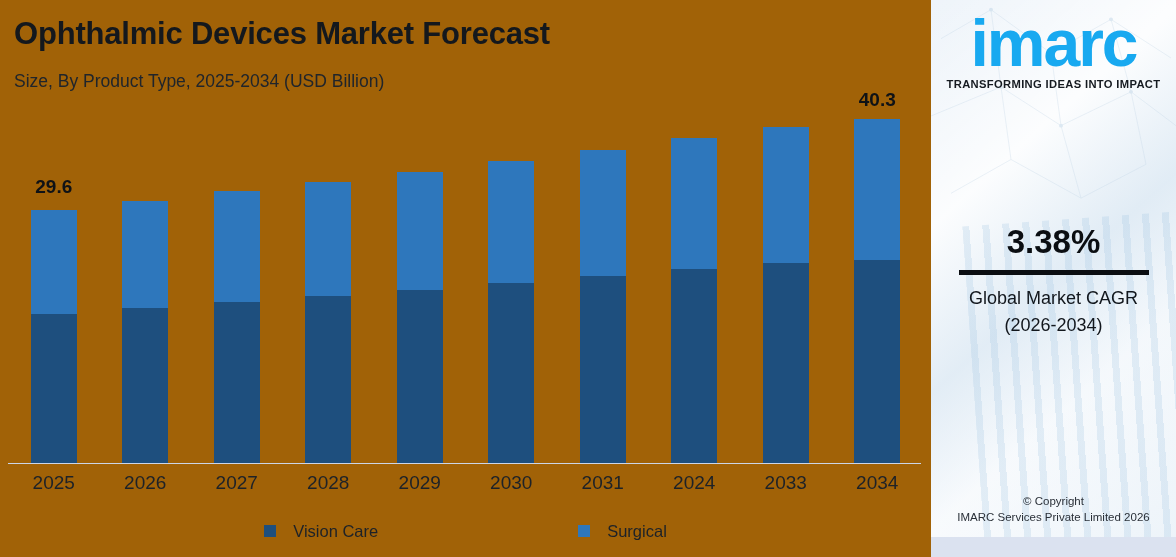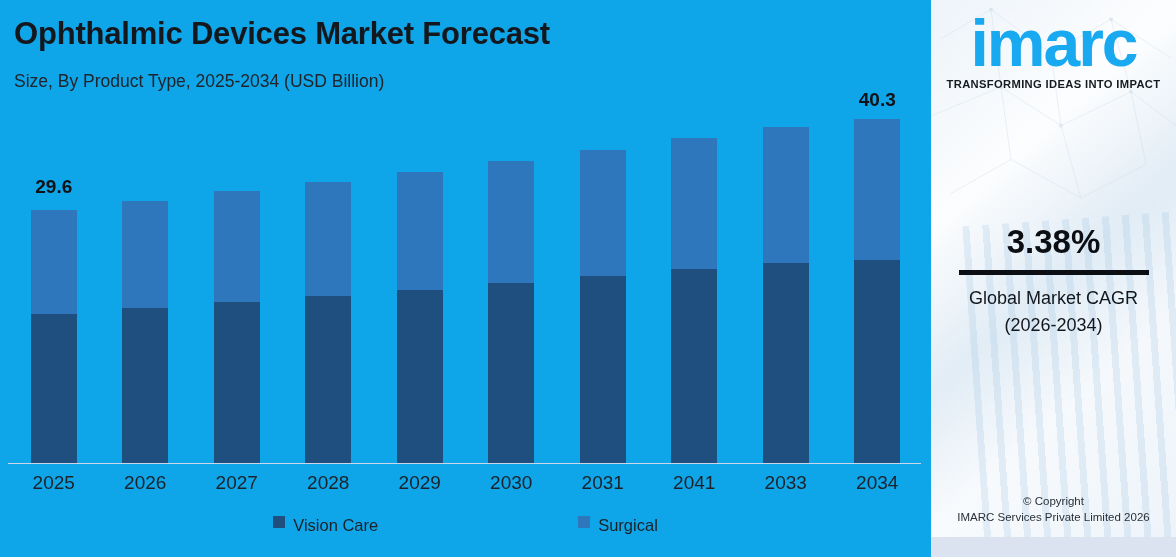--- a/index.html
+++ b/index.html
@@ -18,21 +18,21 @@
     width: 1176px;
     height: 557px;
     display: flex;
   }
 
   
   .chart-panel {
     position: relative;
     width: 931px;
     height: 557px;
-    background: #0ea5e9;
+    background: #a16207;
     flex: 0 0 931px;
   }
 
   .titles {
     position: absolute;
     left: 14px;
     top: 14px;
     width: 890px;
   }
   .chart-title {
@@ -137,21 +137,22 @@
     left: 0;
     top: 516px;
     width: 931px;
     height: 30px;
     display: flex;
     justify-content: center;
     gap: 200px;
   }
   .legend-item {
     display: flex;
-    gap: 8px;
+    align-items: center;
+    gap: 17px;
   }
   .legend-swatch {
     width: 12px;
     height: 12px;
     display: inline-block;
   }
   .legend-label {
     font-size: 16.5px;
     color: #1d2228;
     white-space: nowrap;
@@ -334,21 +335,21 @@
     </div>
 
     <div class="xaxis" id="xaxis-container">
         <div class="xtick">2025</div>
         <div class="xtick">2026</div>
         <div class="xtick">2027</div>
         <div class="xtick">2028</div>
         <div class="xtick">2029</div>
         <div class="xtick">2030</div>
         <div class="xtick">2031</div>
-        <div class="xtick">2041</div>
+        <div class="xtick">2024</div>
         <div class="xtick">2033</div>
         <div class="xtick">2034</div>
       </div>
 
     <div class="legend" id="legend-container">
         <div class="legend-item">
           <span class="legend-swatch" style="background: rgb(30, 79, 126);"></span>
           <span class="legend-label">Vision Care</span>
         </div>
         <div class="legend-item">

